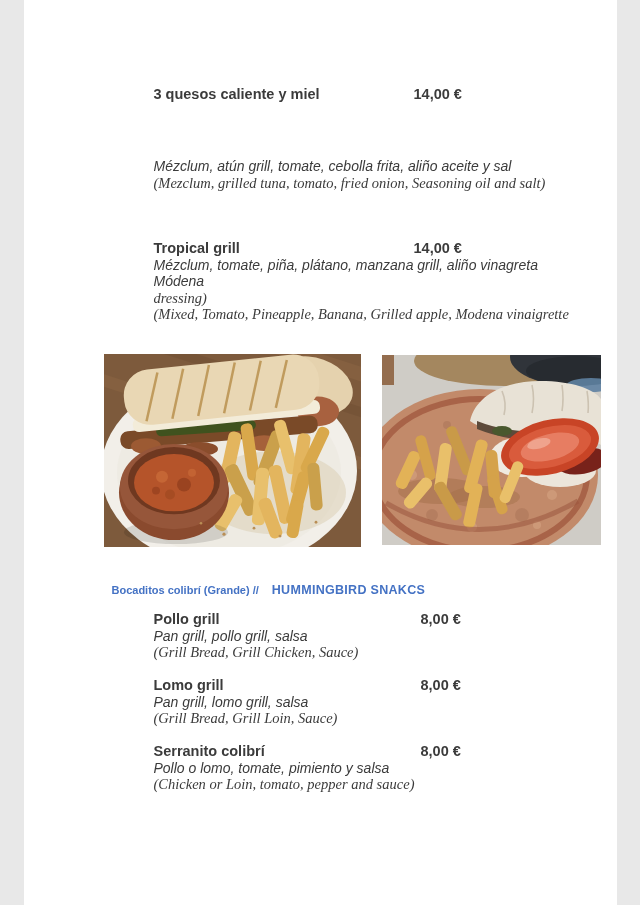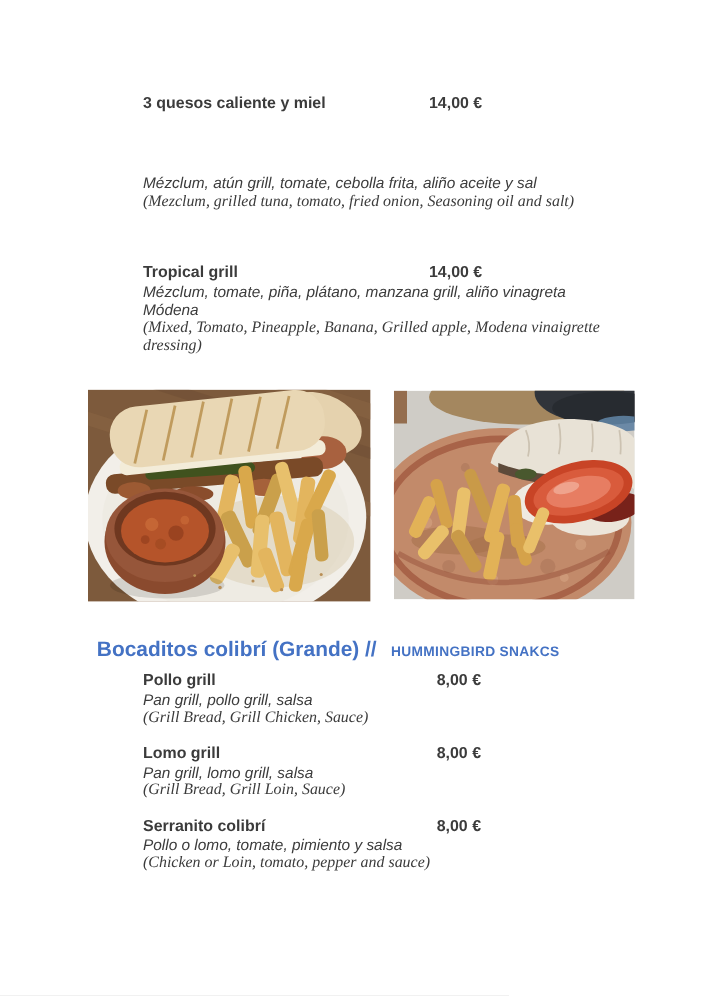--- a/index.html
+++ b/index.html
@@ -1,18 +1,18 @@
 <!DOCTYPE html>
 <html style="--text: #3b3b3b; --accent: #4472c4; --page-bg: #ffffff;"><head>
 <meta charset="utf-8">
 <style>
   html,body{margin:0;padding:0;background:#e8e8e8;}
   .page{
     position:relative;
-    width:640px;height:905px;
+    width:593px;height:905px;
     margin:0 auto;
     background:var(--page-bg,#ffffff);
     font-family:"Liberation Sans",sans-serif;
     color:var(--text,#3b3b3b);
     overflow:hidden;
   }
   .item{
     position:absolute;
     left:130px;
     white-space:nowrap;
@@ -30,21 +30,21 @@
   }
   .desc-en{
     font-family:"Liberation Serif",serif;
     font-style:italic;font-size:14.5px;line-height:16.5px;
     color:var(--text,#3b3b3b);
   }
   .section-header{
     position:absolute;left:88px;top:580px;
     white-space:nowrap;color:var(--accent,#4472c4);
   }
-  .section-es{font-weight:bold;font-size:19px;}
+  .section-es{font-weight:bold;font-size:11px;}
   .section-en{font-weight:bold;font-size:12.5px;margin-left:13px;letter-spacing:.3px;}
   .photo{position:absolute;overflow:hidden;}
   .photo-left{left:80px;top:354px;width:257px;height:193px;}
   .photo-right{left:358px;top:355px;width:219px;height:190px;}
   .photo svg{display:block;width:100%;height:100%;}
 </style>
 </head>
 <body>
 
 <div class="page">
@@ -61,22 +61,22 @@
     <div class="desc-en">(Mezclum, grilled tuna, tomato, fried onion, Seasoning oil and salt)</div>
   </div>
 
   <div class="item" style="top:240px">
     <div class="titlerow">
       <span class="title">Tropical grill</span>
       <span class="price">14,00 €</span>
     </div>
     <div class="desc-es">Mézclum, tomate, piña, plátano, manzana grill, aliño vinagreta</div>
     <div class="desc-es">Módena</div>
+    <div class="desc-en">dressing)</div>
     <div class="desc-en">(Mixed, Tomato, Pineapple, Banana, Grilled apple, Modena vinaigrette</div>
-    <div class="desc-en">dressing)</div>
   </div>
 
   <div class="photo photo-left">
     <svg viewBox="0 0 257 195" preserveAspectRatio="none">
 
       <rect width="257" height="195" fill="#7d5a3c"></rect>
       <g opacity="0.45">
         <rect x="-20" y="-30" width="300" height="14" fill="#8f6845" transform="rotate(18 120 0)"></rect>
         <rect x="-20" y="10" width="300" height="10" fill="#6e4d33" transform="rotate(18 120 30)"></rect>
         <rect x="-20" y="60" width="300" height="12" fill="#8f6845" transform="rotate(18 120 70)"></rect>

